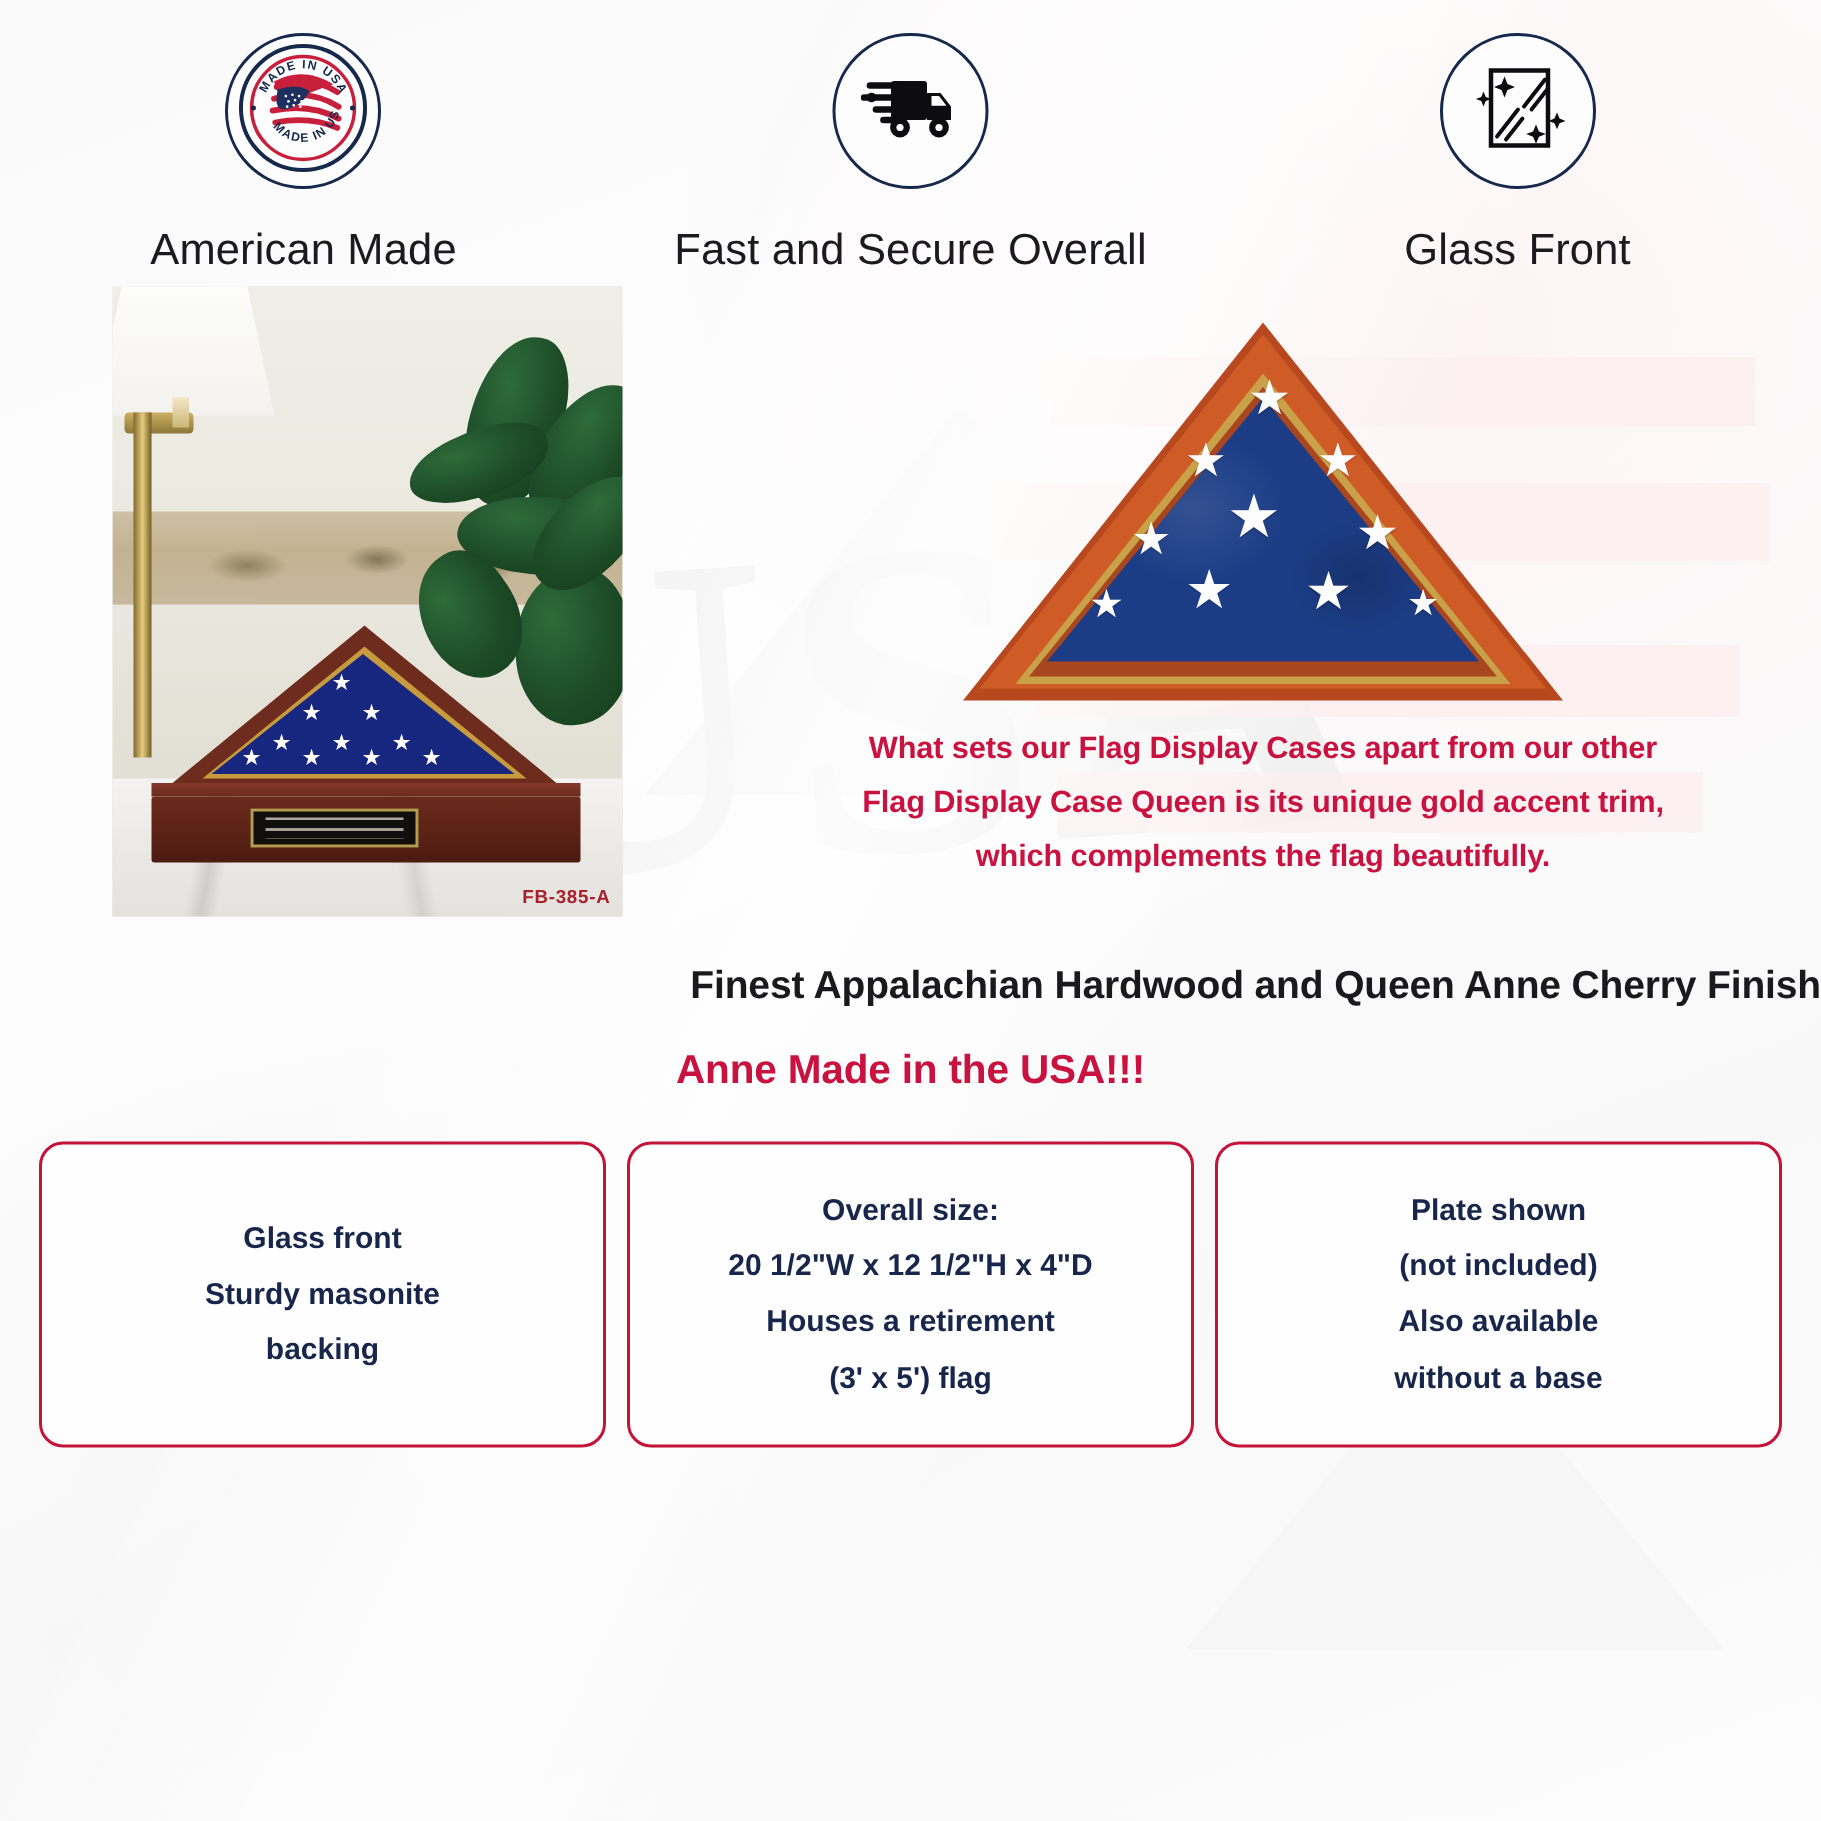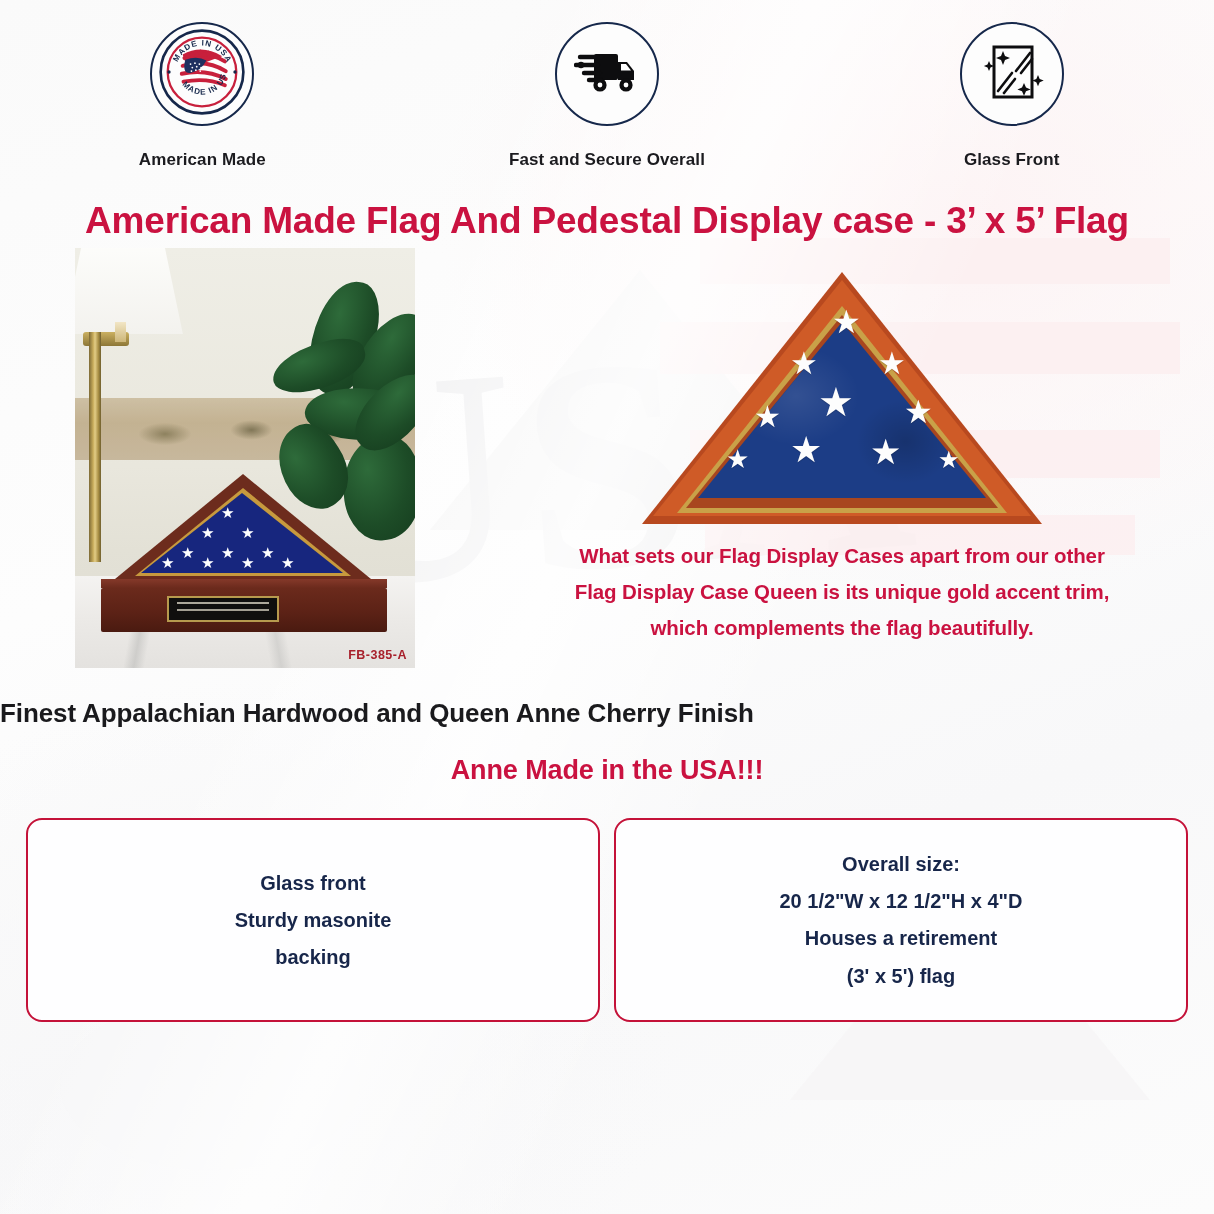--- a/index.html
+++ b/index.html
@@ -99,22 +99,22 @@
     height: 104px;
     border-radius: 50%;
     border: 2.5px solid #16284b;
     background: #fdfdfd;
     display: flex;
     align-items: center;
     justify-content: center;
   }
   .feature-label {
     margin-top: 22px;
-    font-size: 17px;
-    font-weight: 700;
+    font-size: 29px;
+    font-weight: 400;
     color: #1b1b1f;
     text-align: left;
     line-height: 1.36;
     letter-spacing: .1px;
   }
 
   
   .headline {
     position: relative;
     z-index: 4;
@@ -340,21 +340,21 @@
     font-weight: 700;
     line-height: 1.75;
     letter-spacing: -.1px;
     white-space: pre-line;
   }
 
   
   .tagline1 {
     position: relative;
     z-index: 4;
-    text-align: left;
+    text-align: right;
     margin-top: 30px;
     font-size: 26px;
     font-weight: 700;
     color: #1a1a1d;
     letter-spacing: -.1px;
   }
   .tagline2 {
     position: relative;
     z-index: 4;
     text-align: center;
@@ -499,21 +499,20 @@
               <path d="M60 34 l1.7 4 4 1.6 -4 1.6 -1.7 4 -1.7-4 -4-1.6 4-1.6 z"></path>
               <path d="M46 42 l2 4.6 4.6 1.8 -4.6 1.8 -2 4.6 -2-4.6 -4.6-1.8 4.6-1.8 z"></path>
             </g>
           </svg>
         </span>
       </div>
       <div class="feature-label">Glass Front</div>
     </div>
   </div>
 
-  <div class="headline">American Made Flag And Pedestal Display case - 3’ x 5’ Flag</div>
 
   <div class="showcase">
 
     <div class="left-col">
       <div class="photo">
         <div class="ph-wall"></div>
         <div class="ph-border"></div>
         <div class="ph-marble"></div>
 
         <div class="ph-lampshade"></div>
@@ -585,15 +584,19 @@
   <div class="tagline2">Anne Made in the USA!!!</div>
 
   <div class="cards">
     <div class="card">Glass front
 Sturdy masonite
 backing</div>
     <div class="card">Overall size:
 20 1/2"W x 12 1/2"H x 4"D
 Houses a retirement
 (3' x 5') flag</div>
+    <div class="card">Plate shown
+(not included)
+Also available
+without a base</div>
   </div>
 
 </div>
 
 </body></html>

